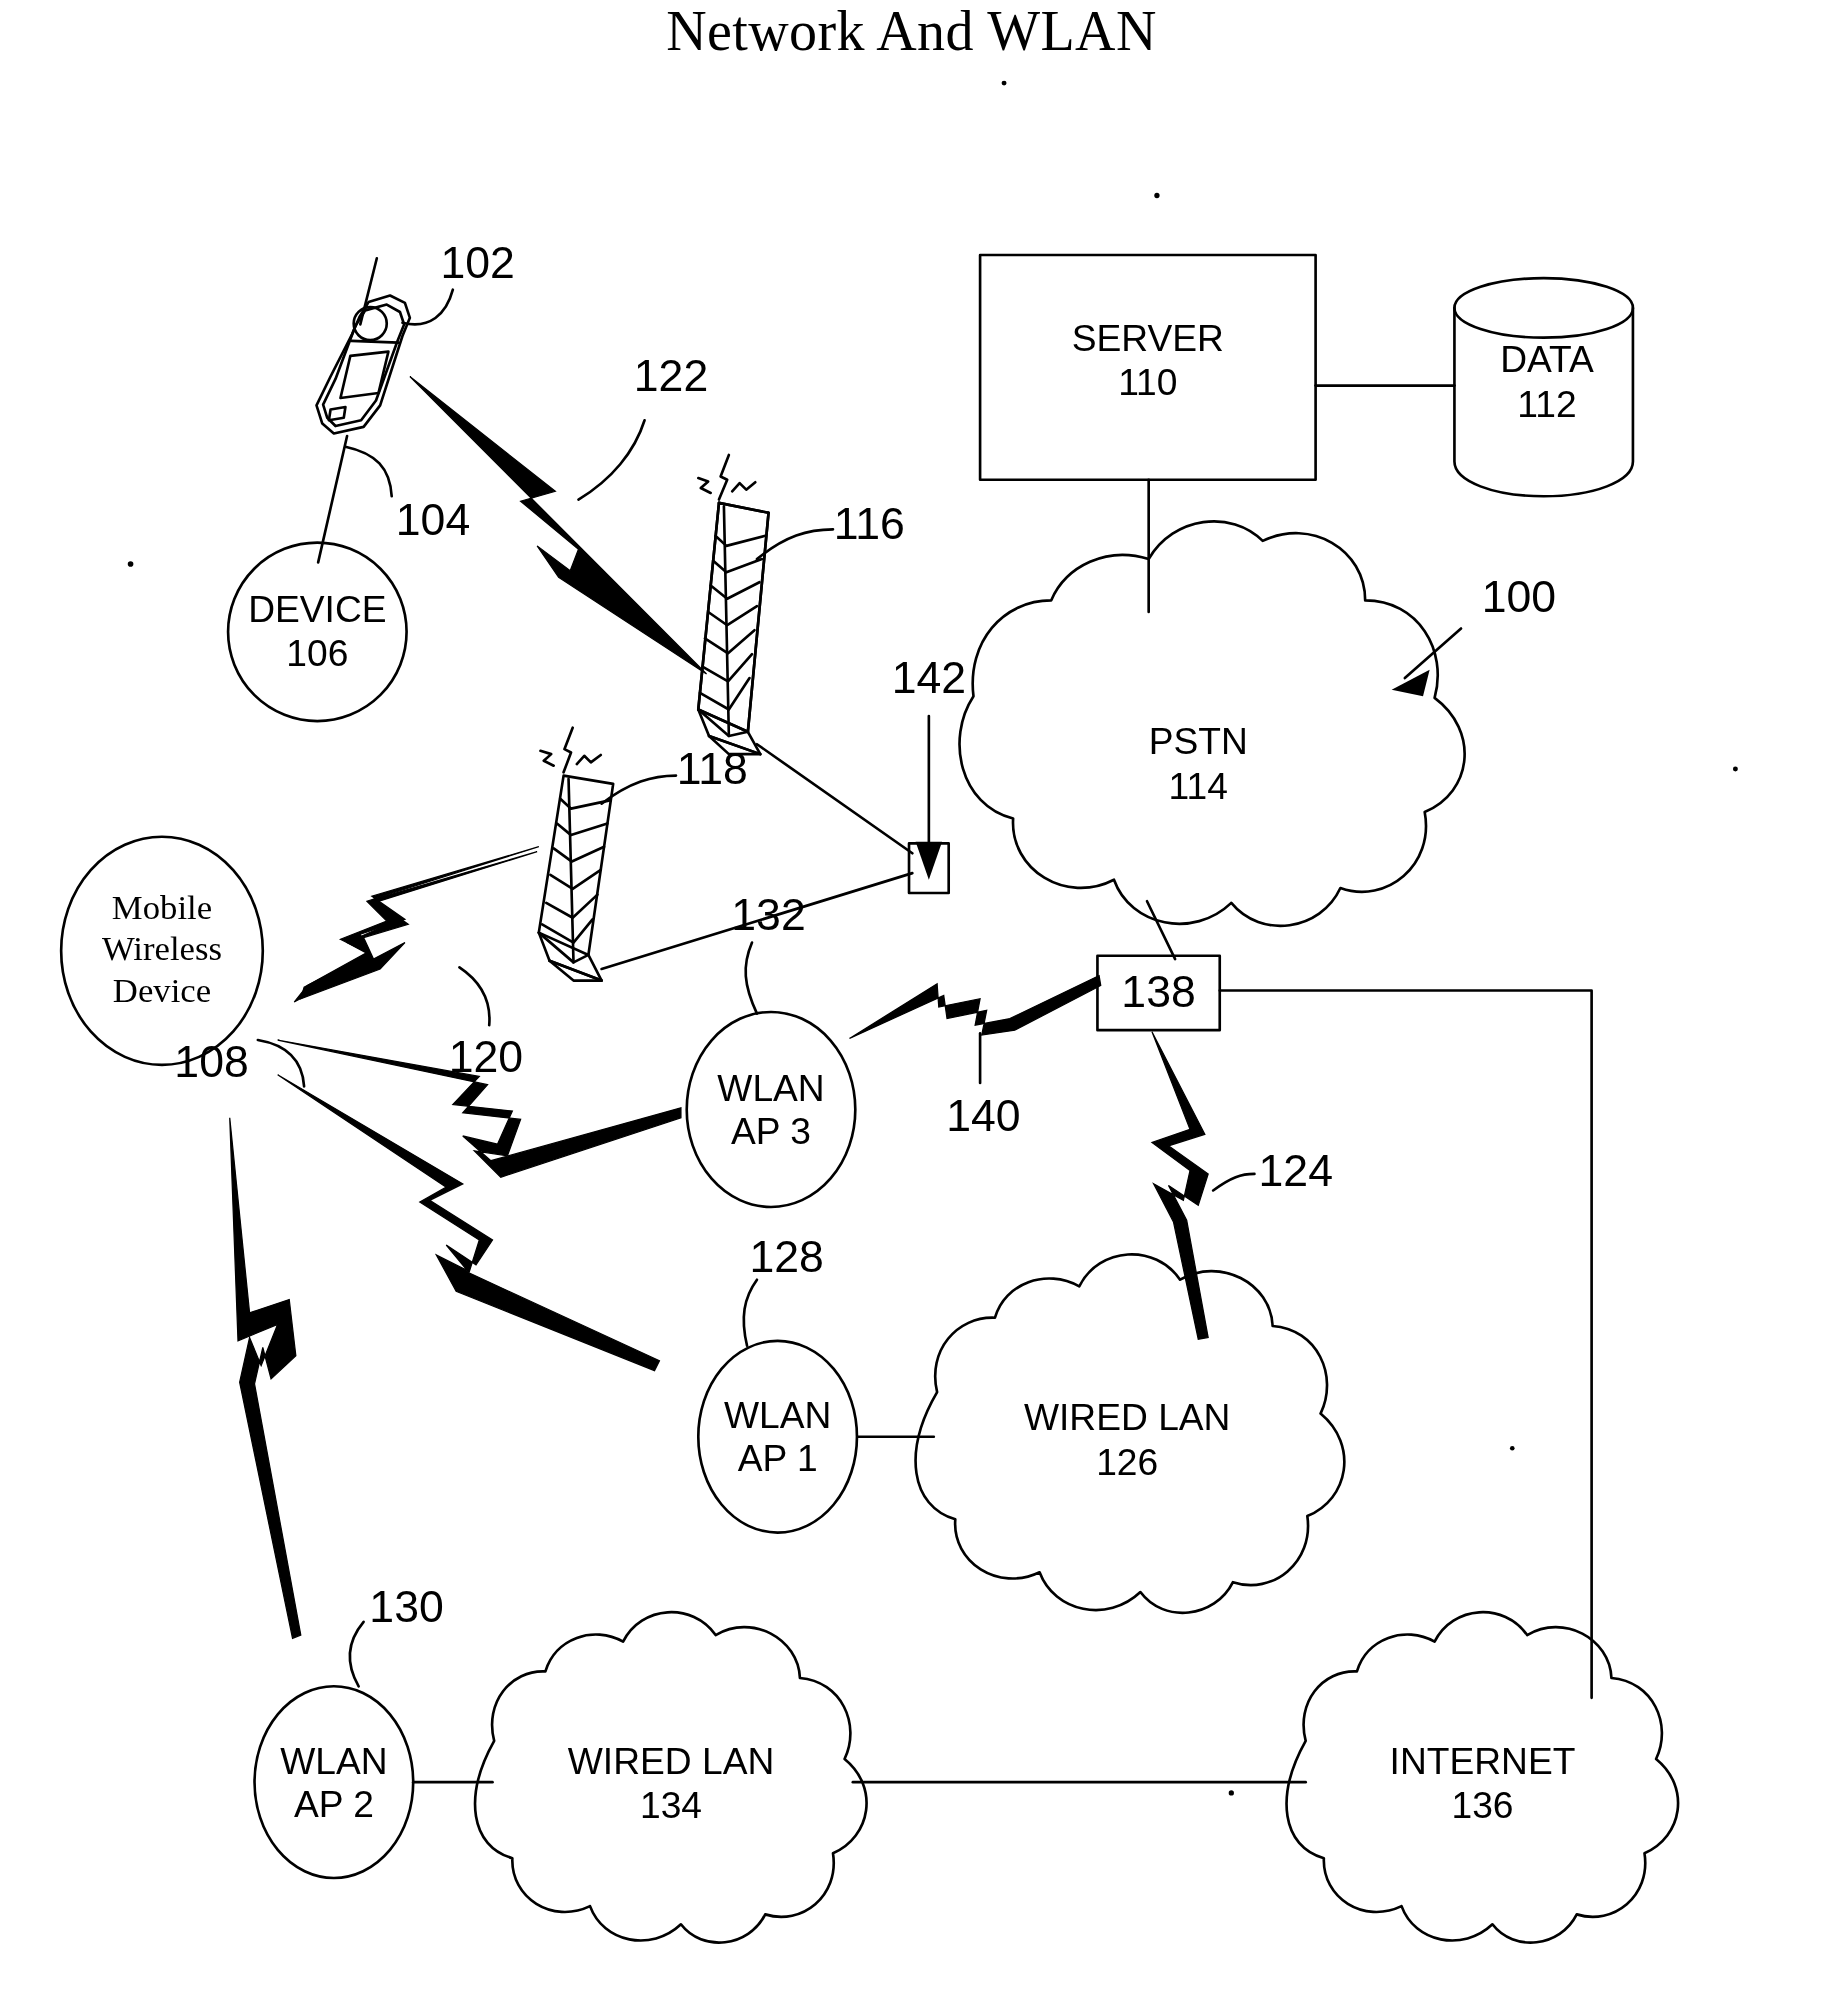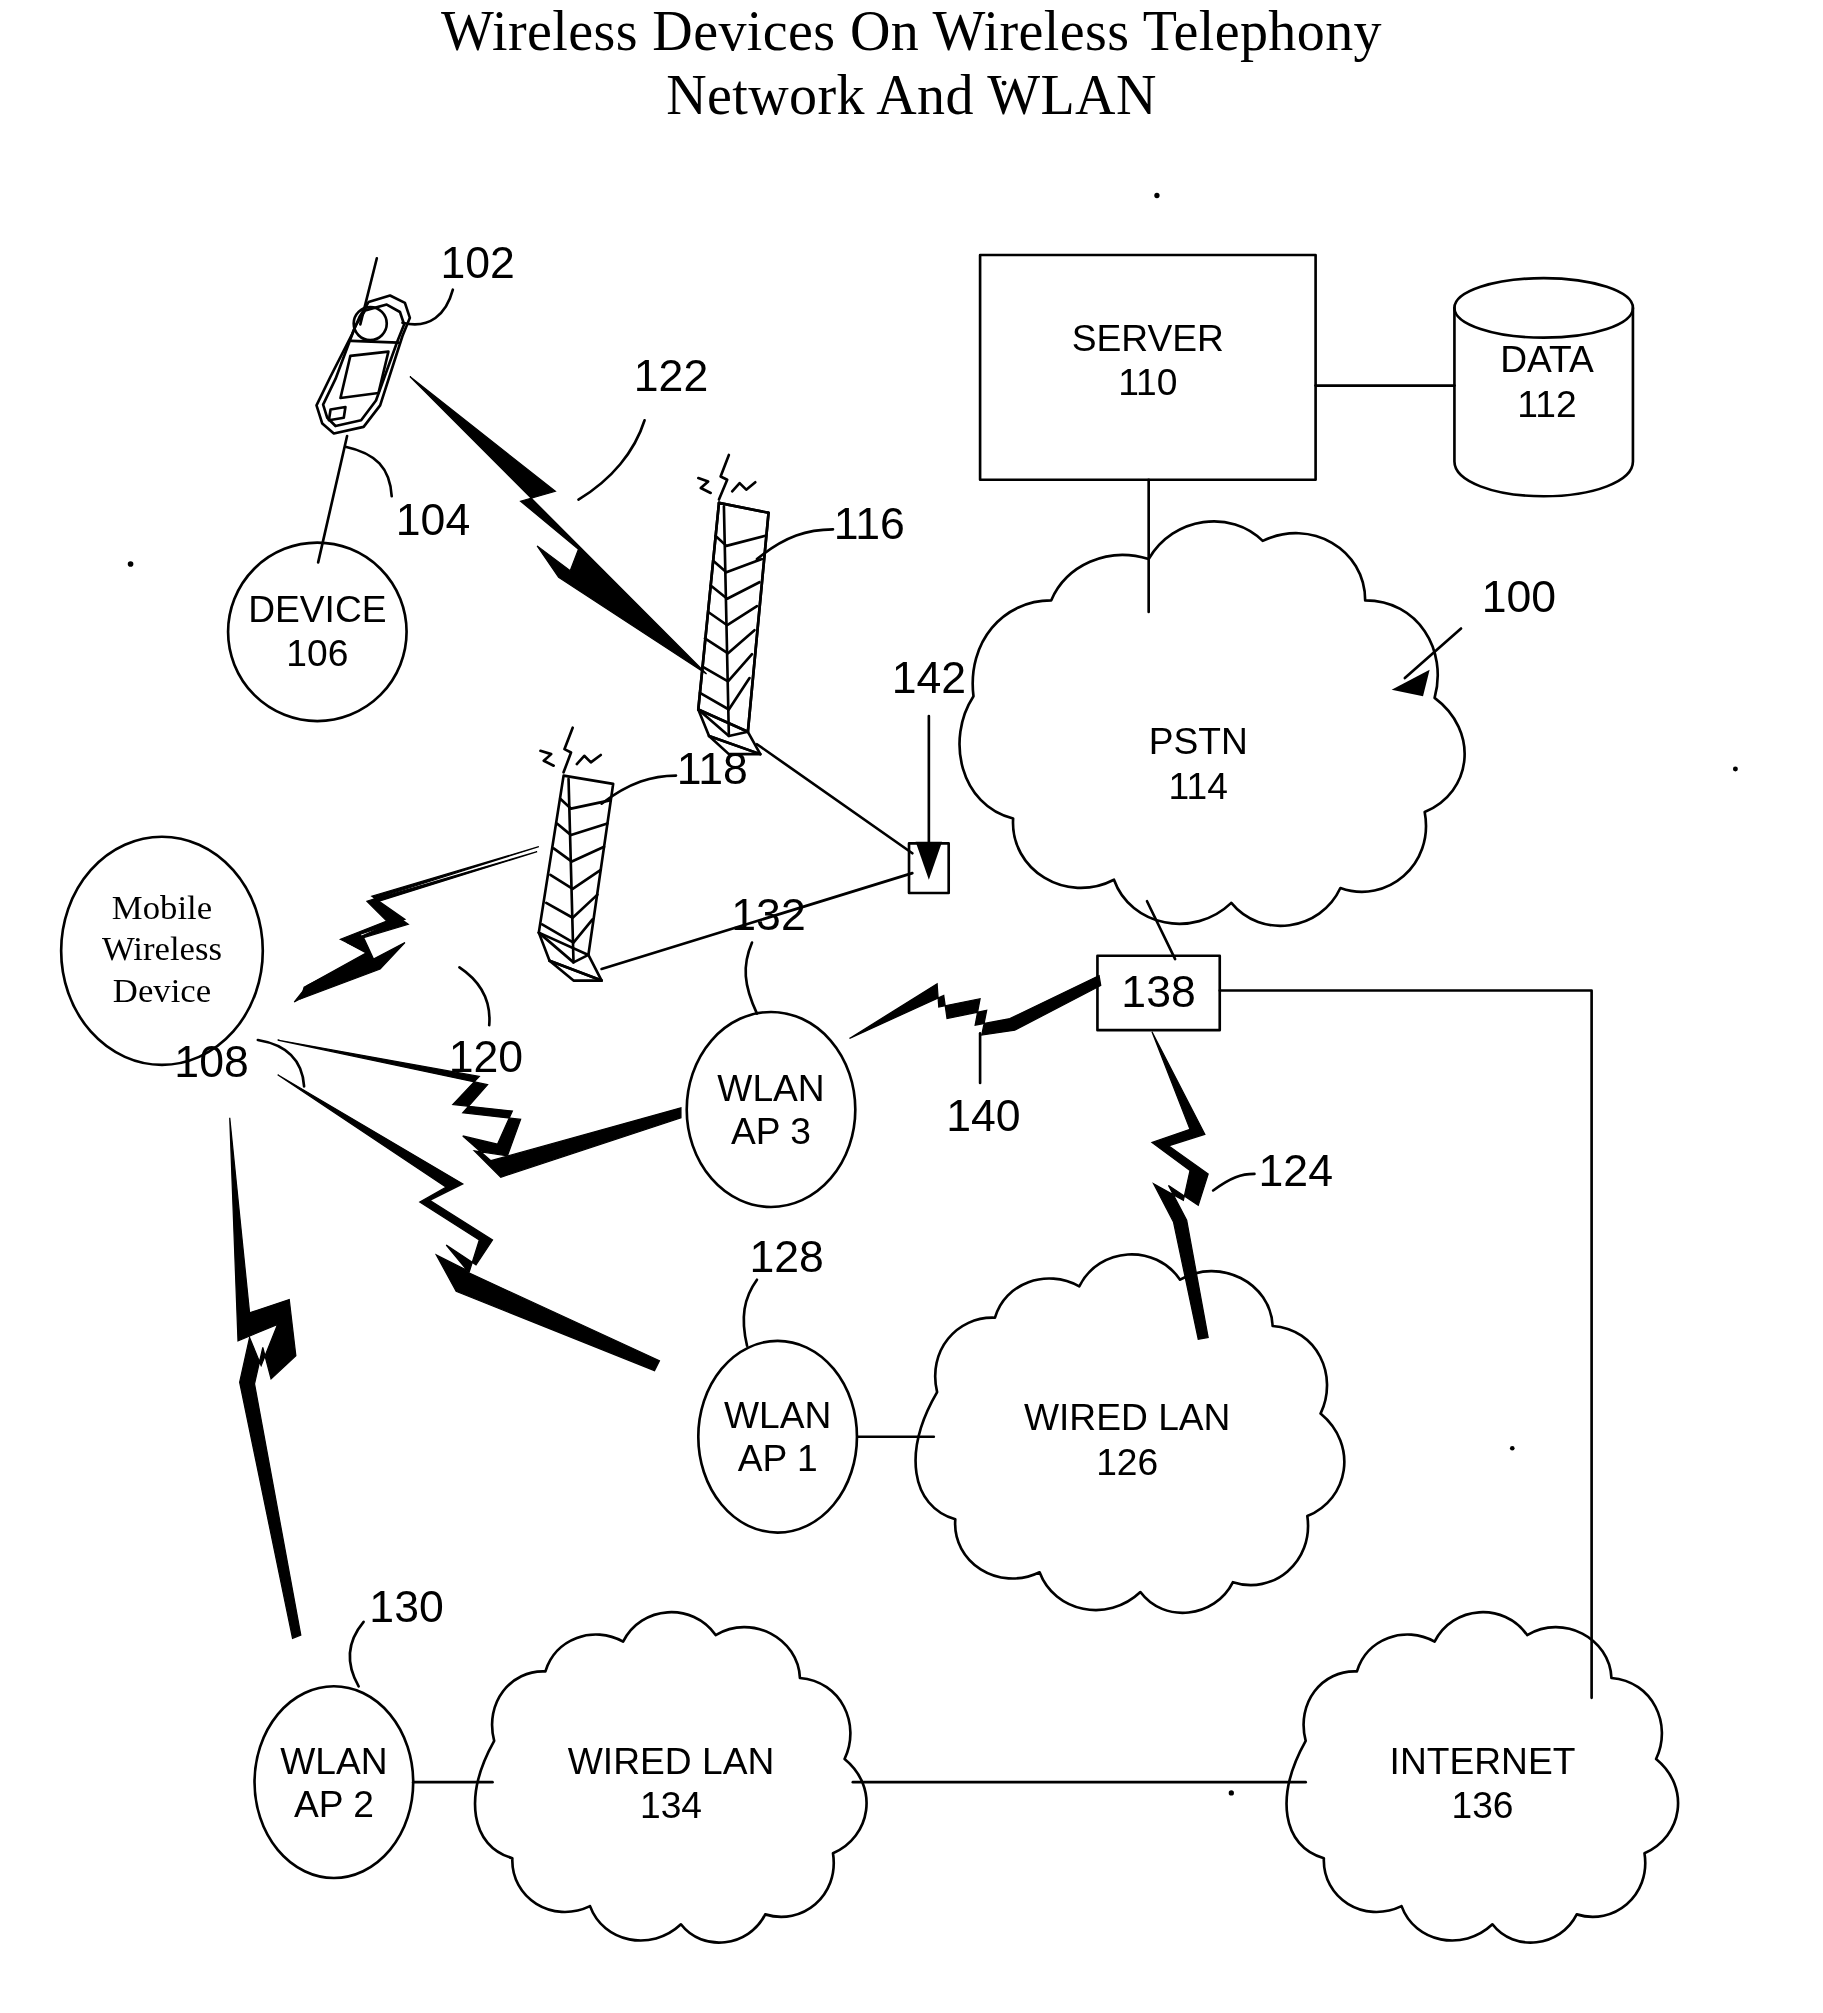--- a/index.html
+++ b/index.html
@@ -78,21 +78,20 @@
   .dot {
     fill: #000000;
   }
 </style>
 </head>
 <body>
 
 <div id="page">
 
   <div id="figure-title">
-    <span class="title-line">Wireless Devices On Wireless Telephony</span>
     <span class="title-line">Network And WLAN</span>
   </div>
 
   <svg id="diagram" viewBox="0 0 2206 2436">
 
     <circle class="dot" cx="1400" cy="236" r="3.2"></circle>
     <circle class="dot" cx="1215" cy="100" r="3.0"></circle>
     <circle class="dot" cx="158" cy="682" r="3.4"></circle>
     <circle class="dot" cx="2100" cy="930" r="3.0"></circle>
     <circle class="dot" cx="1490" cy="2169" r="3.2"></circle>

